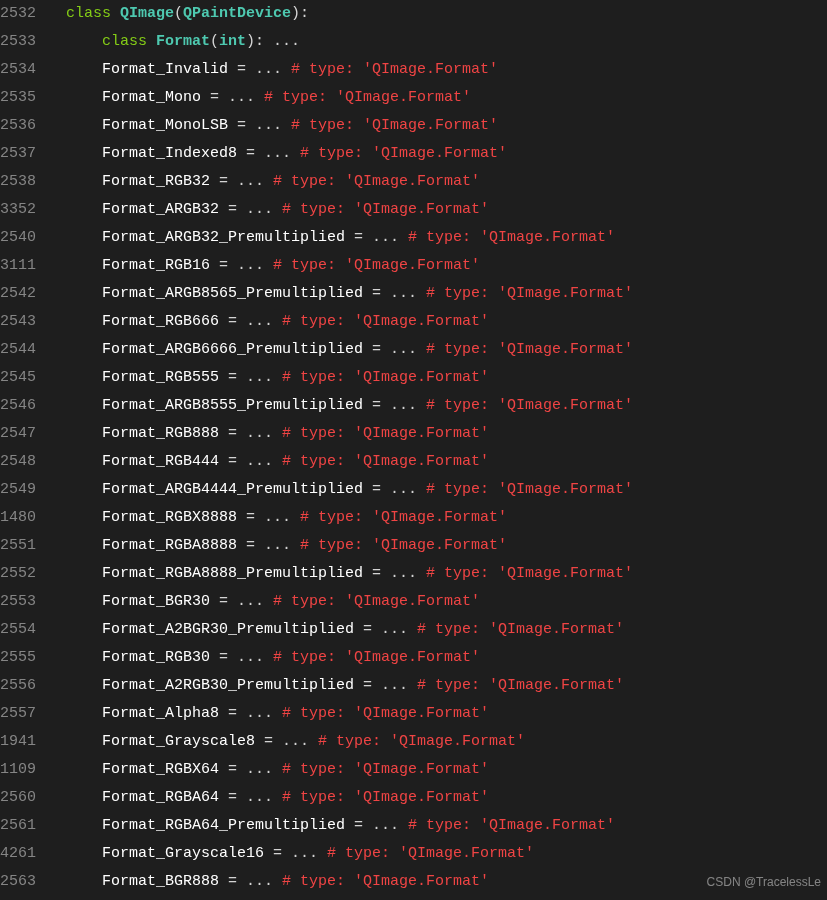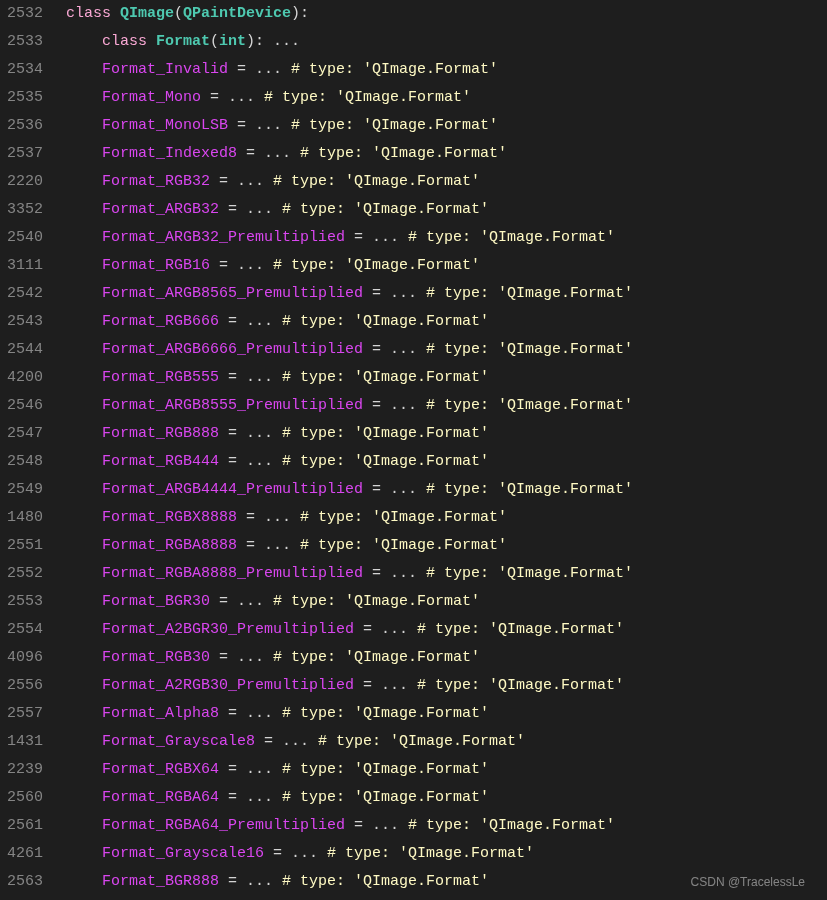--- a/index.html
+++ b/index.html
@@ -11,78 +11,78 @@
     color: #d4d4d4;
     width: 827px;
     height: 900px;
     overflow: hidden;
     position: relative;
   }
   .editor { display: flex; }
   .gutter {
     width: 66px;
     flex: 0 0 66px;
-    text-align: center;
+    text-align: left;
     padding-right: 16px;
     color: #858585;
     user-select: none;
   }
   .code {
     flex: 1 1 auto;
     white-space: pre;
   }
   
-  .kw   { color: #f9a8d4; }
+  .kw   { color: #84cc16; }
   .cls  { color: #4ec9b0; font-weight: bold; }
-  .var  { color: #d946ef; }
+  .var  { color: #ffffff; }
   .pun  { color: #d4d4d4; }
   .op   { color: #d4d4d4; }
-  .cmt  { color: #fef9c3; }
+  .cmt  { color: #ef4444; }
   .watermark {
     position: absolute;
-    right: 22px;
+    right: 6px;
     bottom: 4px;
     font-size: 12px;
     color: rgba(255,255,255,0.45);
     font-family: Helvetica, Arial, sans-serif;
   }
 </style>
 </head>
 <body>
 
 <div class="editor">
   <div class="gutter" id="gutter">
       <div>2532</div>
       <div>2533</div>
       <div>2534</div>
       <div>2535</div>
       <div>2536</div>
       <div>2537</div>
-      <div>2220</div>
+      <div>2538</div>
       <div>3352</div>
       <div>2540</div>
       <div>3111</div>
       <div>2542</div>
       <div>2543</div>
       <div>2544</div>
-      <div>4200</div>
+      <div>2545</div>
       <div>2546</div>
       <div>2547</div>
       <div>2548</div>
       <div>2549</div>
       <div>1480</div>
       <div>2551</div>
       <div>2552</div>
       <div>2553</div>
       <div>2554</div>
-      <div>4096</div>
+      <div>2555</div>
       <div>2556</div>
       <div>2557</div>
-      <div>1431</div>
-      <div>2239</div>
+      <div>1941</div>
+      <div>1109</div>
       <div>2560</div>
       <div>2561</div>
       <div>4261</div>
       <div>2563</div>
     </div>
   <div class="code" id="code"><div><span></span><span class="kw">class </span><span class="cls">QImage</span><span class="pun">(</span><span class="cls">QPaintDevice</span><span class="pun">):</span></div><div><span>    </span><span class="kw">class </span><span class="cls">Format</span><span class="pun">(</span><span class="cls">int</span><span class="pun">): ...</span></div><div><span>    </span><span class="var">Format_Invalid</span><span class="op"> = ... </span><span class="cmt"># type: 'QImage.Format'</span></div><div><span>    </span><span class="var">Format_Mono</span><span class="op"> = ... </span><span class="cmt"># type: 'QImage.Format'</span></div><div><span>    </span><span class="var">Format_MonoLSB</span><span class="op"> = ... </span><span class="cmt"># type: 'QImage.Format'</span></div><div><span>    </span><span class="var">Format_Indexed8</span><span class="op"> = ... </span><span class="cmt"># type: 'QImage.Format'</span></div><div><span>    </span><span class="var">Format_RGB32</span><span class="op"> = ... </span><span class="cmt"># type: 'QImage.Format'</span></div><div><span>    </span><span class="var">Format_ARGB32</span><span class="op"> = ... </span><span class="cmt"># type: 'QImage.Format'</span></div><div><span>    </span><span class="var">Format_ARGB32_Premultiplied</span><span class="op"> = ... </span><span class="cmt"># type: 'QImage.Format'</span></div><div><span>    </span><span class="var">Format_RGB16</span><span class="op"> = ... </span><span class="cmt"># type: 'QImage.Format'</span></div><div><span>    </span><span class="var">Format_ARGB8565_Premultiplied</span><span class="op"> = ... </span><span class="cmt"># type: 'QImage.Format'</span></div><div><span>    </span><span class="var">Format_RGB666</span><span class="op"> = ... </span><span class="cmt"># type: 'QImage.Format'</span></div><div><span>    </span><span class="var">Format_ARGB6666_Premultiplied</span><span class="op"> = ... </span><span class="cmt"># type: 'QImage.Format'</span></div><div><span>    </span><span class="var">Format_RGB555</span><span class="op"> = ... </span><span class="cmt"># type: 'QImage.Format'</span></div><div><span>    </span><span class="var">Format_ARGB8555_Premultiplied</span><span class="op"> = ... </span><span class="cmt"># type: 'QImage.Format'</span></div><div><span>    </span><span class="var">Format_RGB888</span><span class="op"> = ... </span><span class="cmt"># type: 'QImage.Format'</span></div><div><span>    </span><span class="var">Format_RGB444</span><span class="op"> = ... </span><span class="cmt"># type: 'QImage.Format'</span></div><div><span>    </span><span class="var">Format_ARGB4444_Premultiplied</span><span class="op"> = ... </span><span class="cmt"># type: 'QImage.Format'</span></div><div><span>    </span><span class="var">Format_RGBX8888</span><span class="op"> = ... </span><span class="cmt"># type: 'QImage.Format'</span></div><div><span>    </span><span class="var">Format_RGBA8888</span><span class="op"> = ... </span><span class="cmt"># type: 'QImage.Format'</span></div><div><span>    </span><span class="var">Format_RGBA8888_Premultiplied</span><span class="op"> = ... </span><span class="cmt"># type: 'QImage.Format'</span></div><div><span>    </span><span class="var">Format_BGR30</span><span class="op"> = ... </span><span class="cmt"># type: 'QImage.Format'</span></div><div><span>    </span><span class="var">Format_A2BGR30_Premultiplied</span><span class="op"> = ... </span><span class="cmt"># type: 'QImage.Format'</span></div><div><span>    </span><span class="var">Format_RGB30</span><span class="op"> = ... </span><span class="cmt"># type: 'QImage.Format'</span></div><div><span>    </span><span class="var">Format_A2RGB30_Premultiplied</span><span class="op"> = ... </span><span class="cmt"># type: 'QImage.Format'</span></div><div><span>    </span><span class="var">Format_Alpha8</span><span class="op"> = ... </span><span class="cmt"># type: 'QImage.Format'</span></div><div><span>    </span><span class="var">Format_Grayscale8</span><span class="op"> = ... </span><span class="cmt"># type: 'QImage.Format'</span></div><div><span>    </span><span class="var">Format_RGBX64</span><span class="op"> = ... </span><span class="cmt"># type: 'QImage.Format'</span></div><div><span>    </span><span class="var">Format_RGBA64</span><span class="op"> = ... </span><span class="cmt"># type: 'QImage.Format'</span></div><div><span>    </span><span class="var">Format_RGBA64_Premultiplied</span><span class="op"> = ... </span><span class="cmt"># type: 'QImage.Format'</span></div><div><span>    </span><span class="var">Format_Grayscale16</span><span class="op"> = ... </span><span class="cmt"># type: 'QImage.Format'</span></div><div><span>    </span><span class="var">Format_BGR888</span><span class="op"> = ... </span><span class="cmt"># type: 'QImage.Format'</span></div></div>
 </div>
 
 <div class="watermark">CSDN @TracelessLe</div>
 

